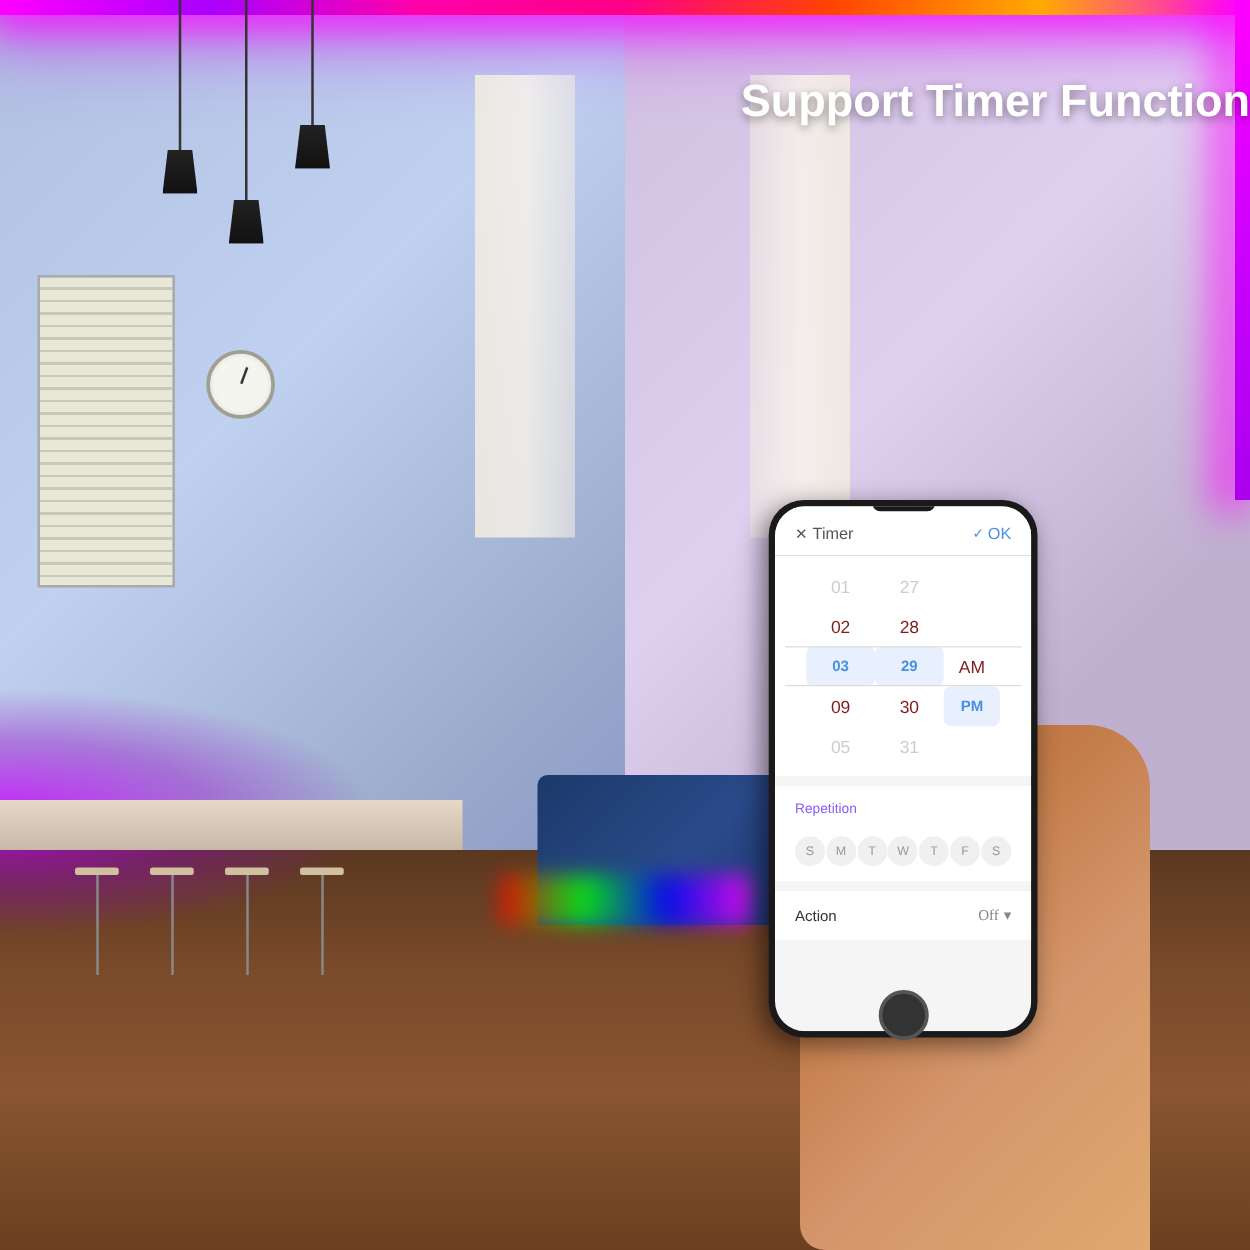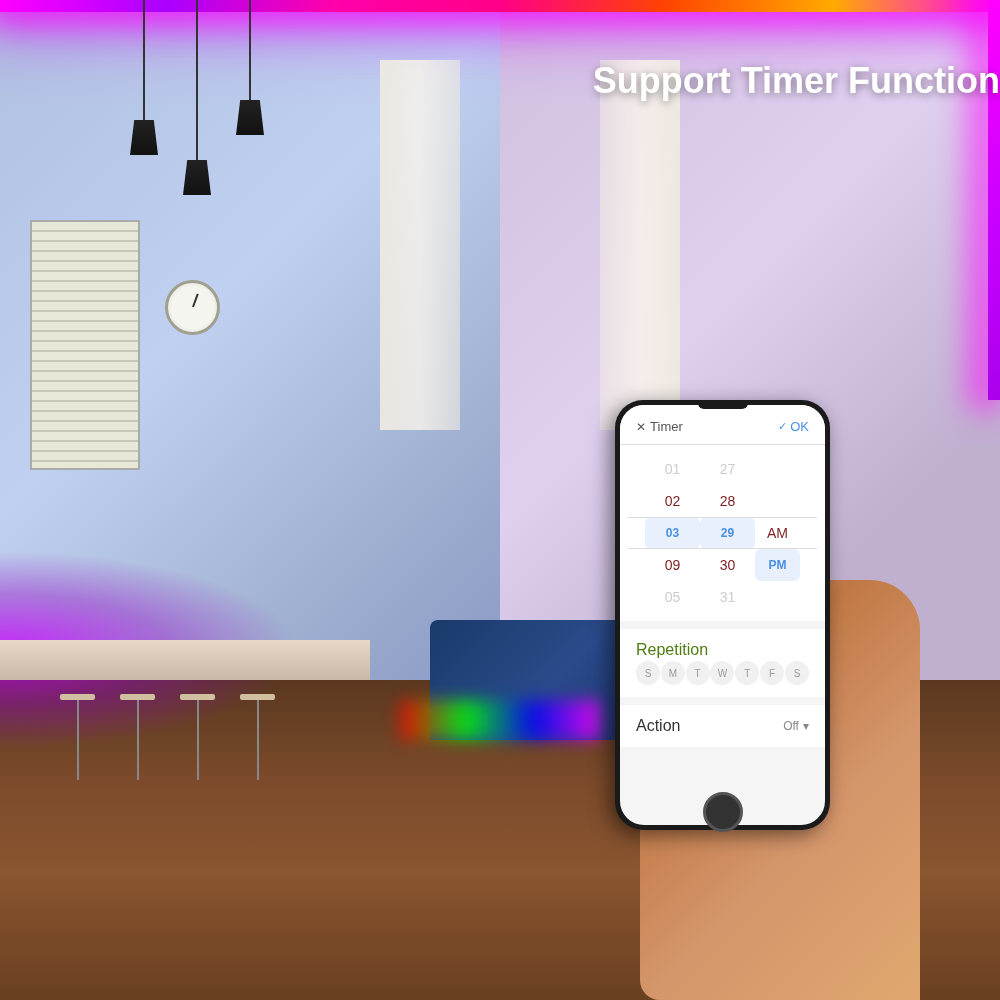--- a/index.html
+++ b/index.html
@@ -433,24 +433,24 @@
     }
 
     
     .section {
       background: #fff;
       margin-top: 8px;
       padding: 12px 16px;
     }
 
     .section-title {
-      font-size: 16px;
-      color: #4d7c0f;
+      font-size: 11px;
+      color: #8b5cf6;
       font-weight: 500;
-      margin-bottom: 2px;
+      margin-bottom: 16px;
     }
 
     .days-row {
       display: flex;
       justify-content: space-between;
     }
 
     .day-btn {
       width: 24px;
       height: 24px;
@@ -468,30 +468,31 @@
     .action-section {
       background: #fff;
       margin-top: 8px;
       padding: 12px 16px;
       display: flex;
       justify-content: space-between;
       align-items: center;
     }
 
     .action-label {
-      font-size: 16px;
+      font-size: 12px;
       color: #333;
       font-weight: 500;
     }
 
     .action-value {
       display: flex;
       gap: 4px;
       color: #888;
       font-size: 12px;
+      font-family: Liberation Serif, serif;
     }
   </style>
 </head>
 <body>
 
 <div class="background"></div>
 
 <div class="room-scene">
 
   <div class="ceiling-glow-top"></div>

